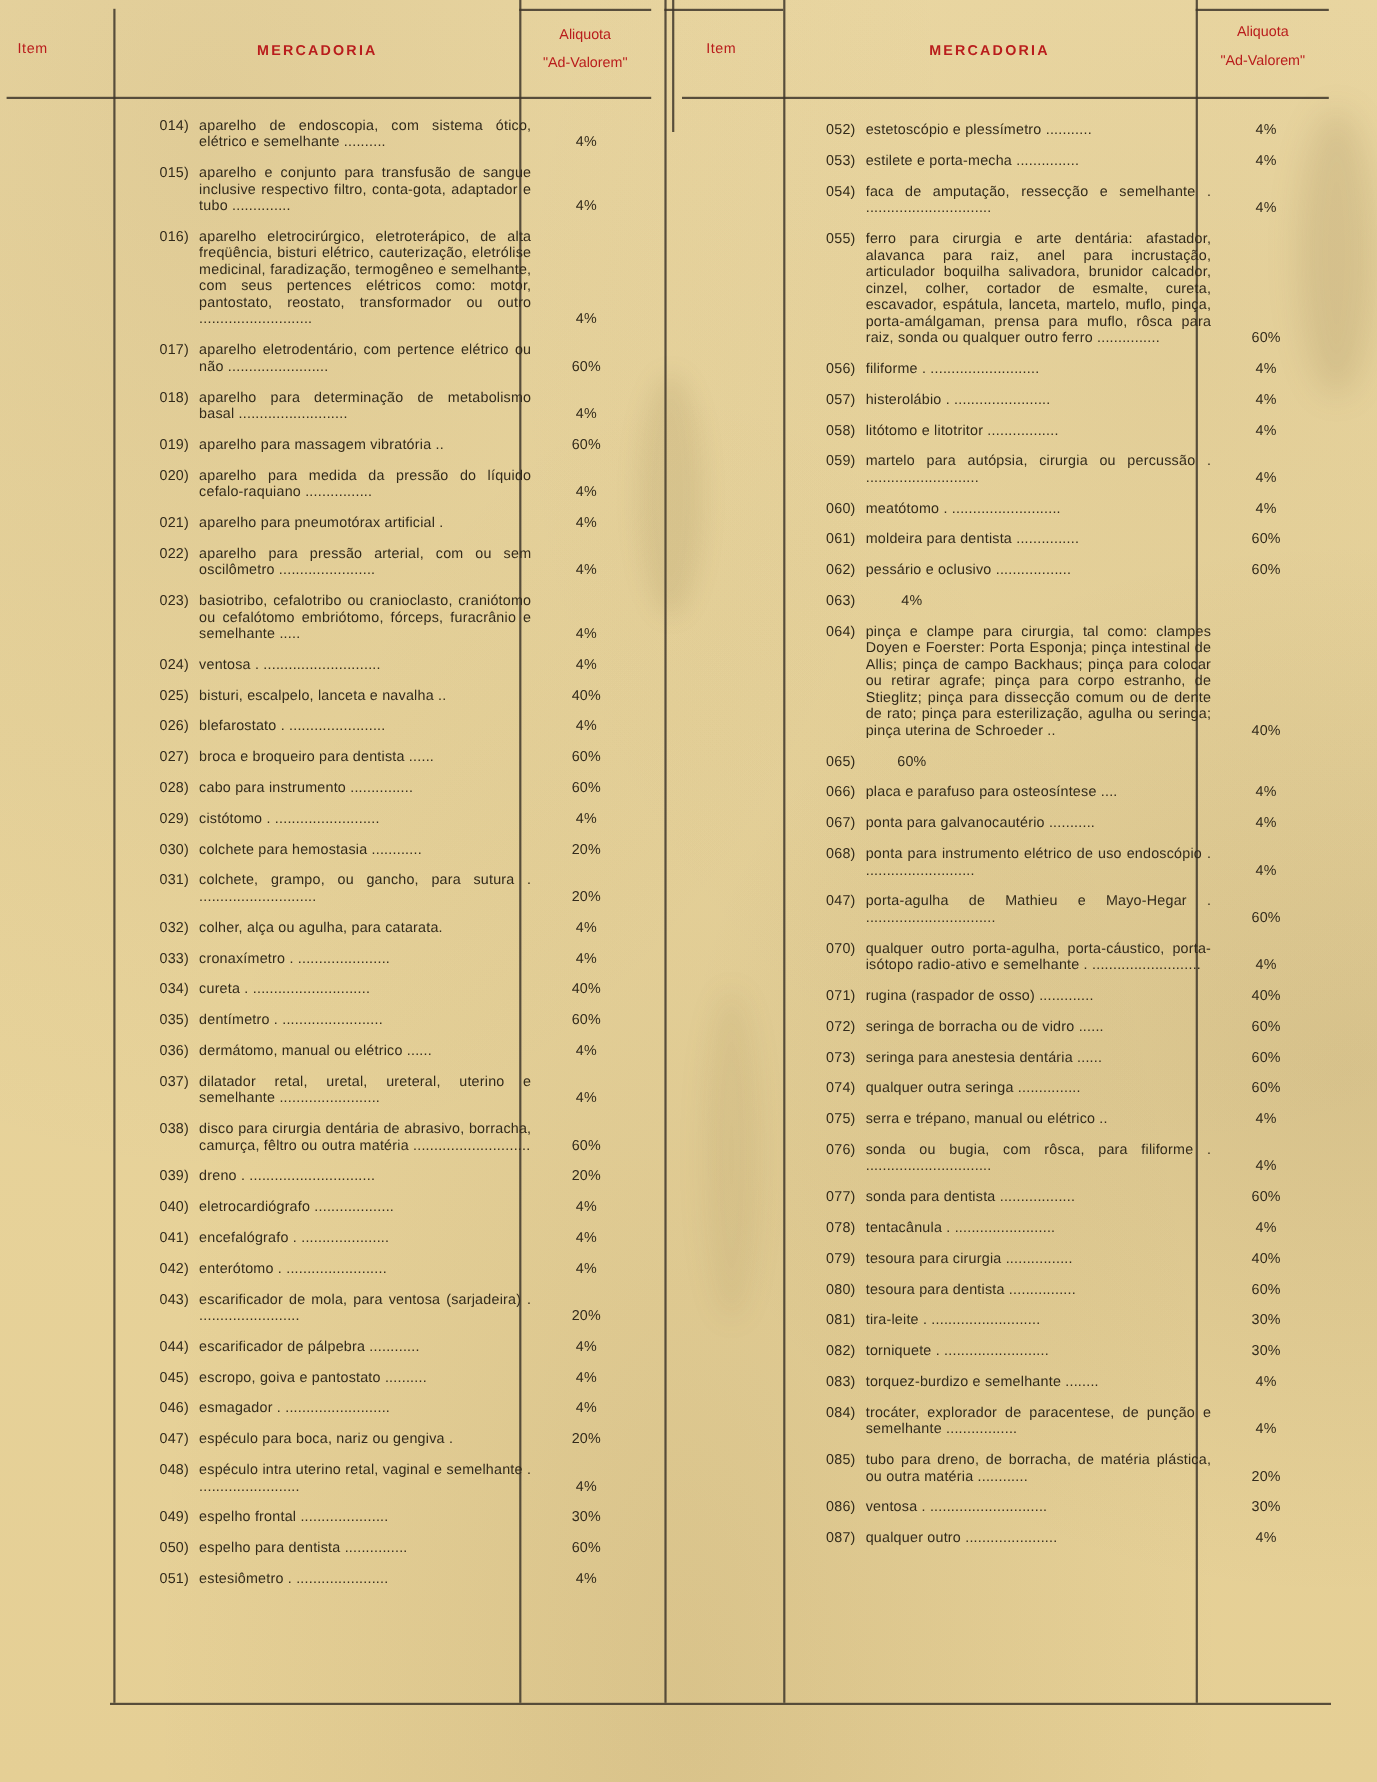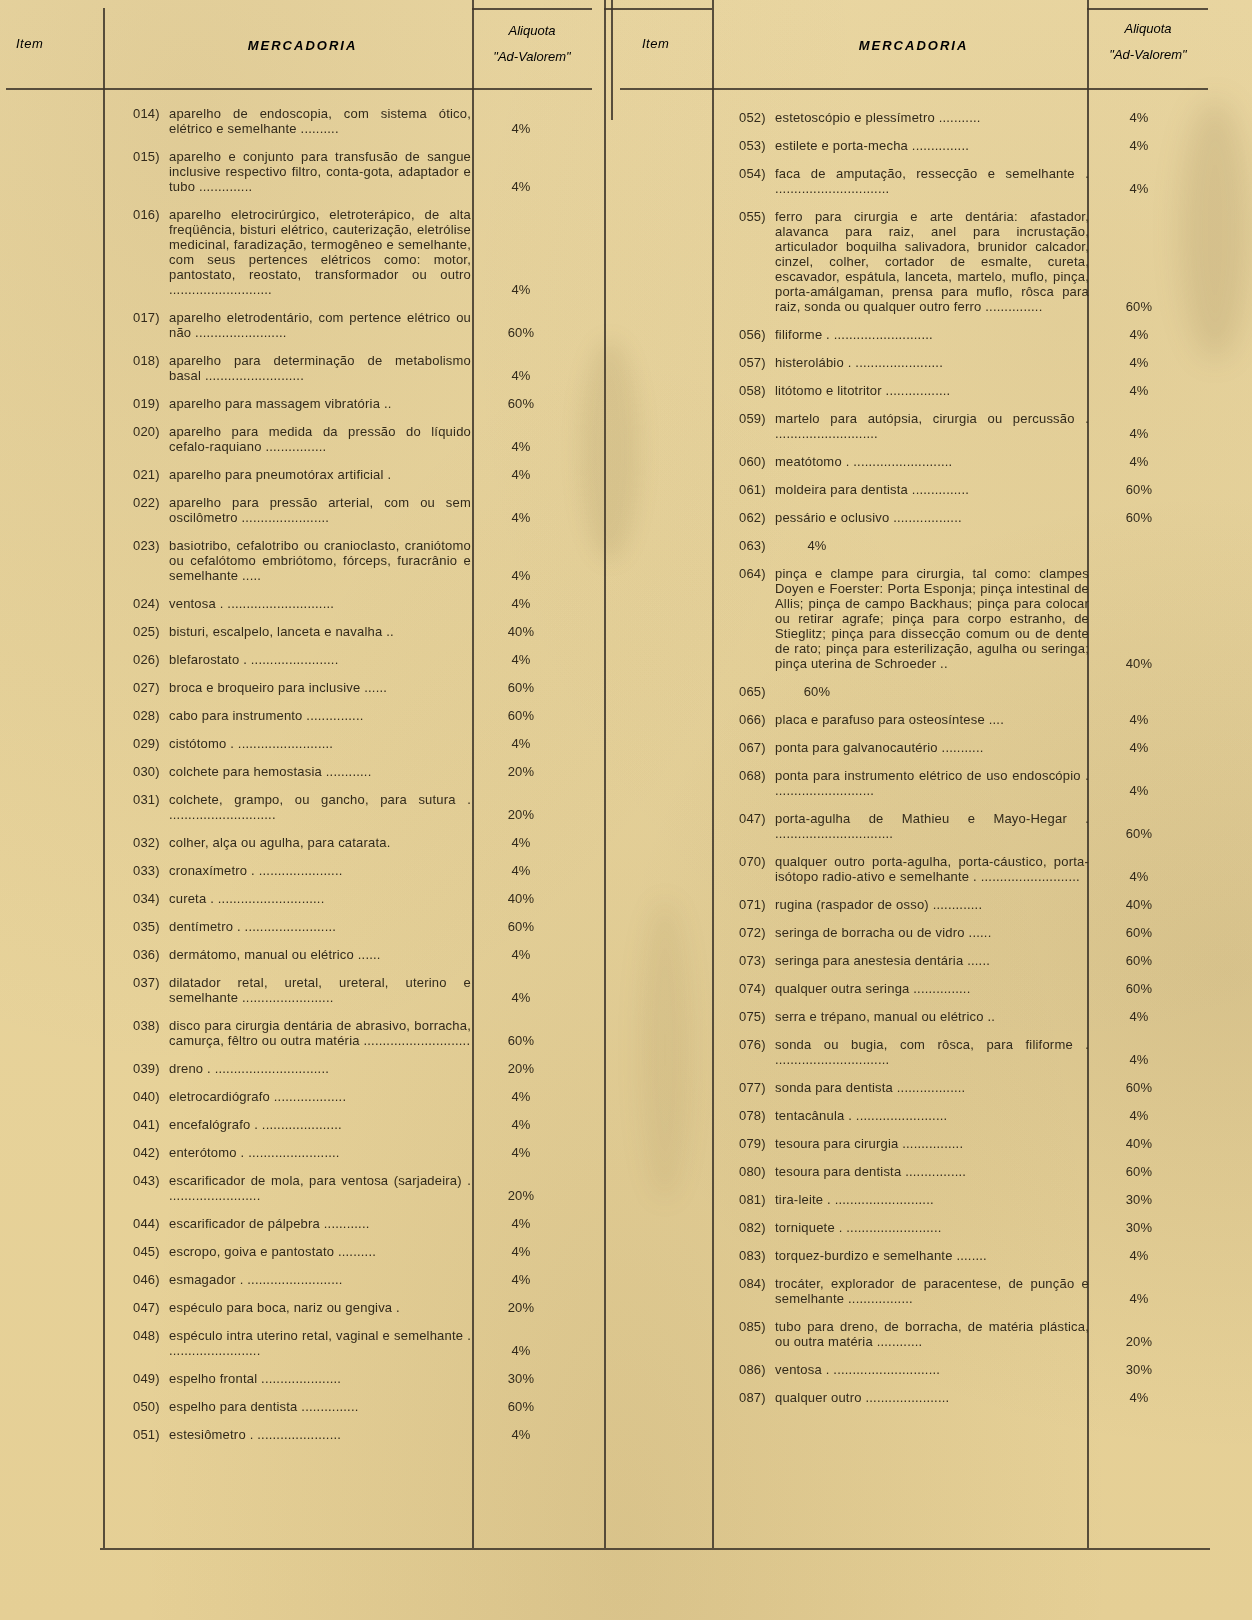--- a/index.html
+++ b/index.html
@@ -12,26 +12,26 @@
       radial-gradient(ellipse at 85% 20%, rgba(125,95,45,.07), transparent 40%),
       radial-gradient(ellipse at 50% 95%, rgba(110,85,40,.10), transparent 55%),
       radial-gradient(ellipse at 98% 60%, rgba(100,75,35,.12), transparent 35%),
       linear-gradient(180deg, #ecd9a4 0%, #e8d49c 40%, #e5cf95 100%);
     color:#322a1b;
   }
   .line{position:absolute;background:#3e362a;opacity:.85;}
   .vline{width:2px;}
   .hline{height:2px;}
 
-  .hdr{position:absolute;font-size:13px;color:#000000;font-style:italic;}
+  .hdr{position:absolute;font-size:13px;color:#b91c1c;}
   .hdr-item{letter-spacing:.5px;}
-  .hdr-merc{font-weight:bold;letter-spacing:2px;text-align:center;margin-left:14px;}
+  .hdr-merc{font-weight:bold;letter-spacing:2px;text-align:center;}
   .hdr-aliq{text-align:center;line-height:26px;}
 
-  .tbody{position:absolute;}
+  .tbody{position:absolute;margin-left:12px;}
   .row{display:flex;align-items:flex-end;margin-bottom:13px;font-size:13px;line-height:15px;letter-spacing:.2px;}
   .num{flex:0 0 36px;align-self:flex-start;}
   .desc{flex:1 1 auto;padding-right:8px;text-align:justify;}
   .rate{flex:0 0 84px;text-align:center;white-space:nowrap;}
 
   .stain{position:absolute;border-radius:50%;pointer-events:none;}
 </style>
 </head>
 <body>
 
@@ -122,21 +122,21 @@
       <div class="desc">bisturi, escalpelo, lanceta e navalha ..</div>
       <div class="rate">40%</div>
     </div>
     <div class="row">
       <div class="num">026)</div>
       <div class="desc">blefarostato . .......................</div>
       <div class="rate">4%</div>
     </div>
     <div class="row">
       <div class="num">027)</div>
-      <div class="desc">broca e broqueiro para inclusive ......</div>
+      <div class="desc">broca e broqueiro para dentista ......</div>
       <div class="rate">60%</div>
     </div>
     <div class="row">
       <div class="num">028)</div>
       <div class="desc">cabo para instrumento ...............</div>
       <div class="rate">60%</div>
     </div>
     <div class="row">
       <div class="num">029)</div>
       <div class="desc">cistótomo . .........................</div>

